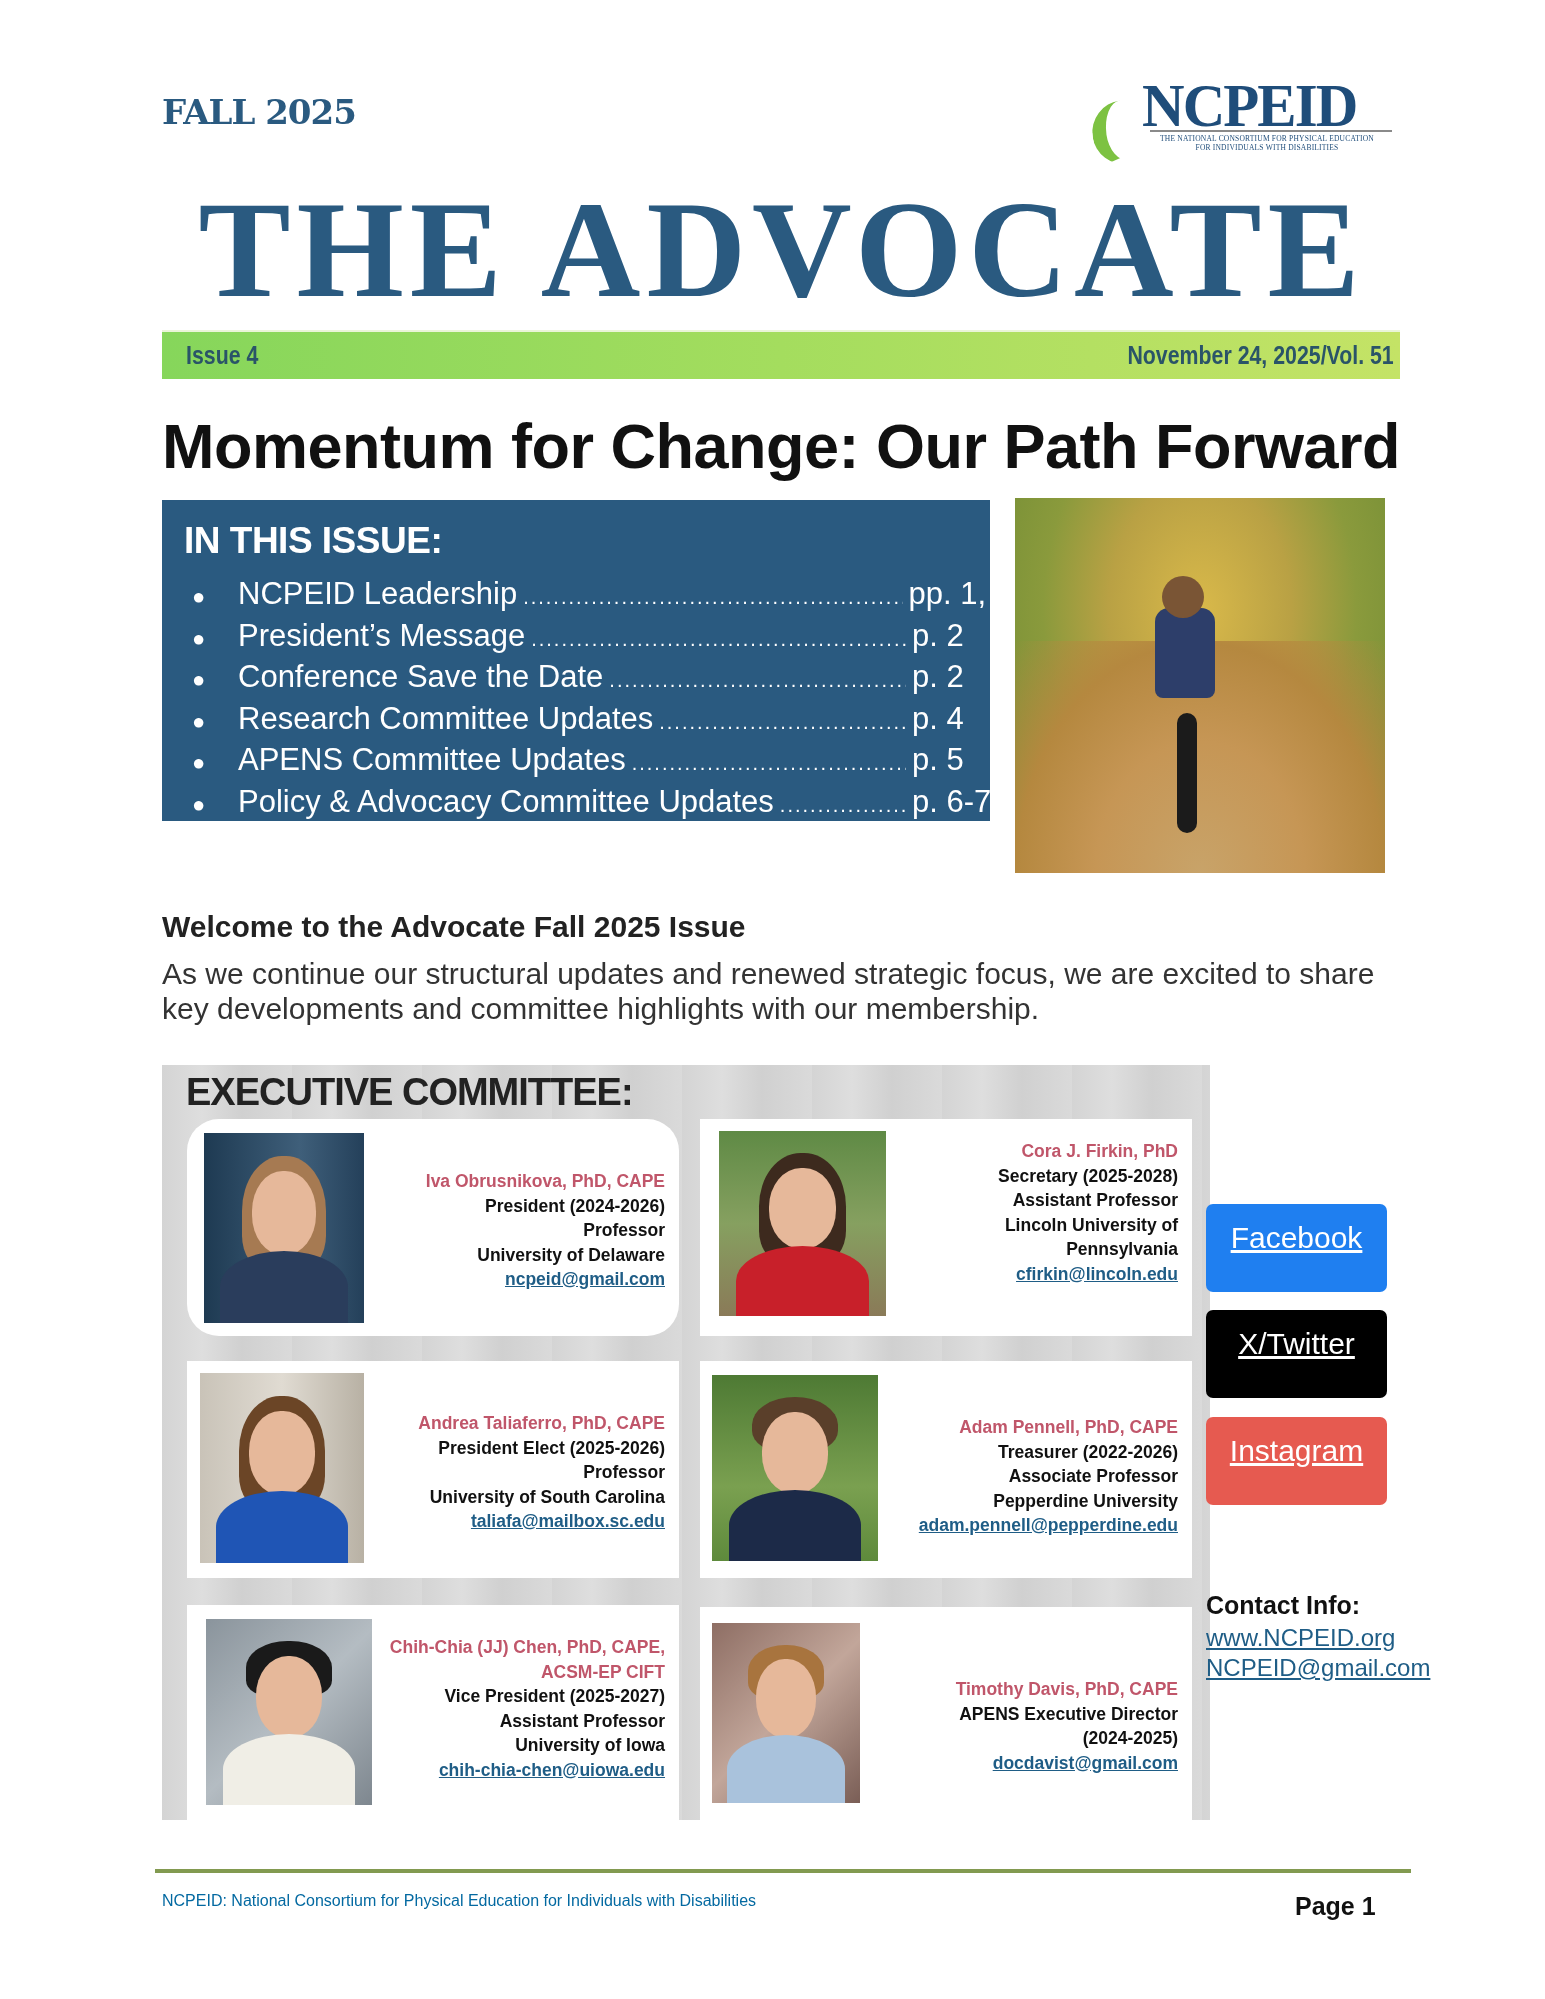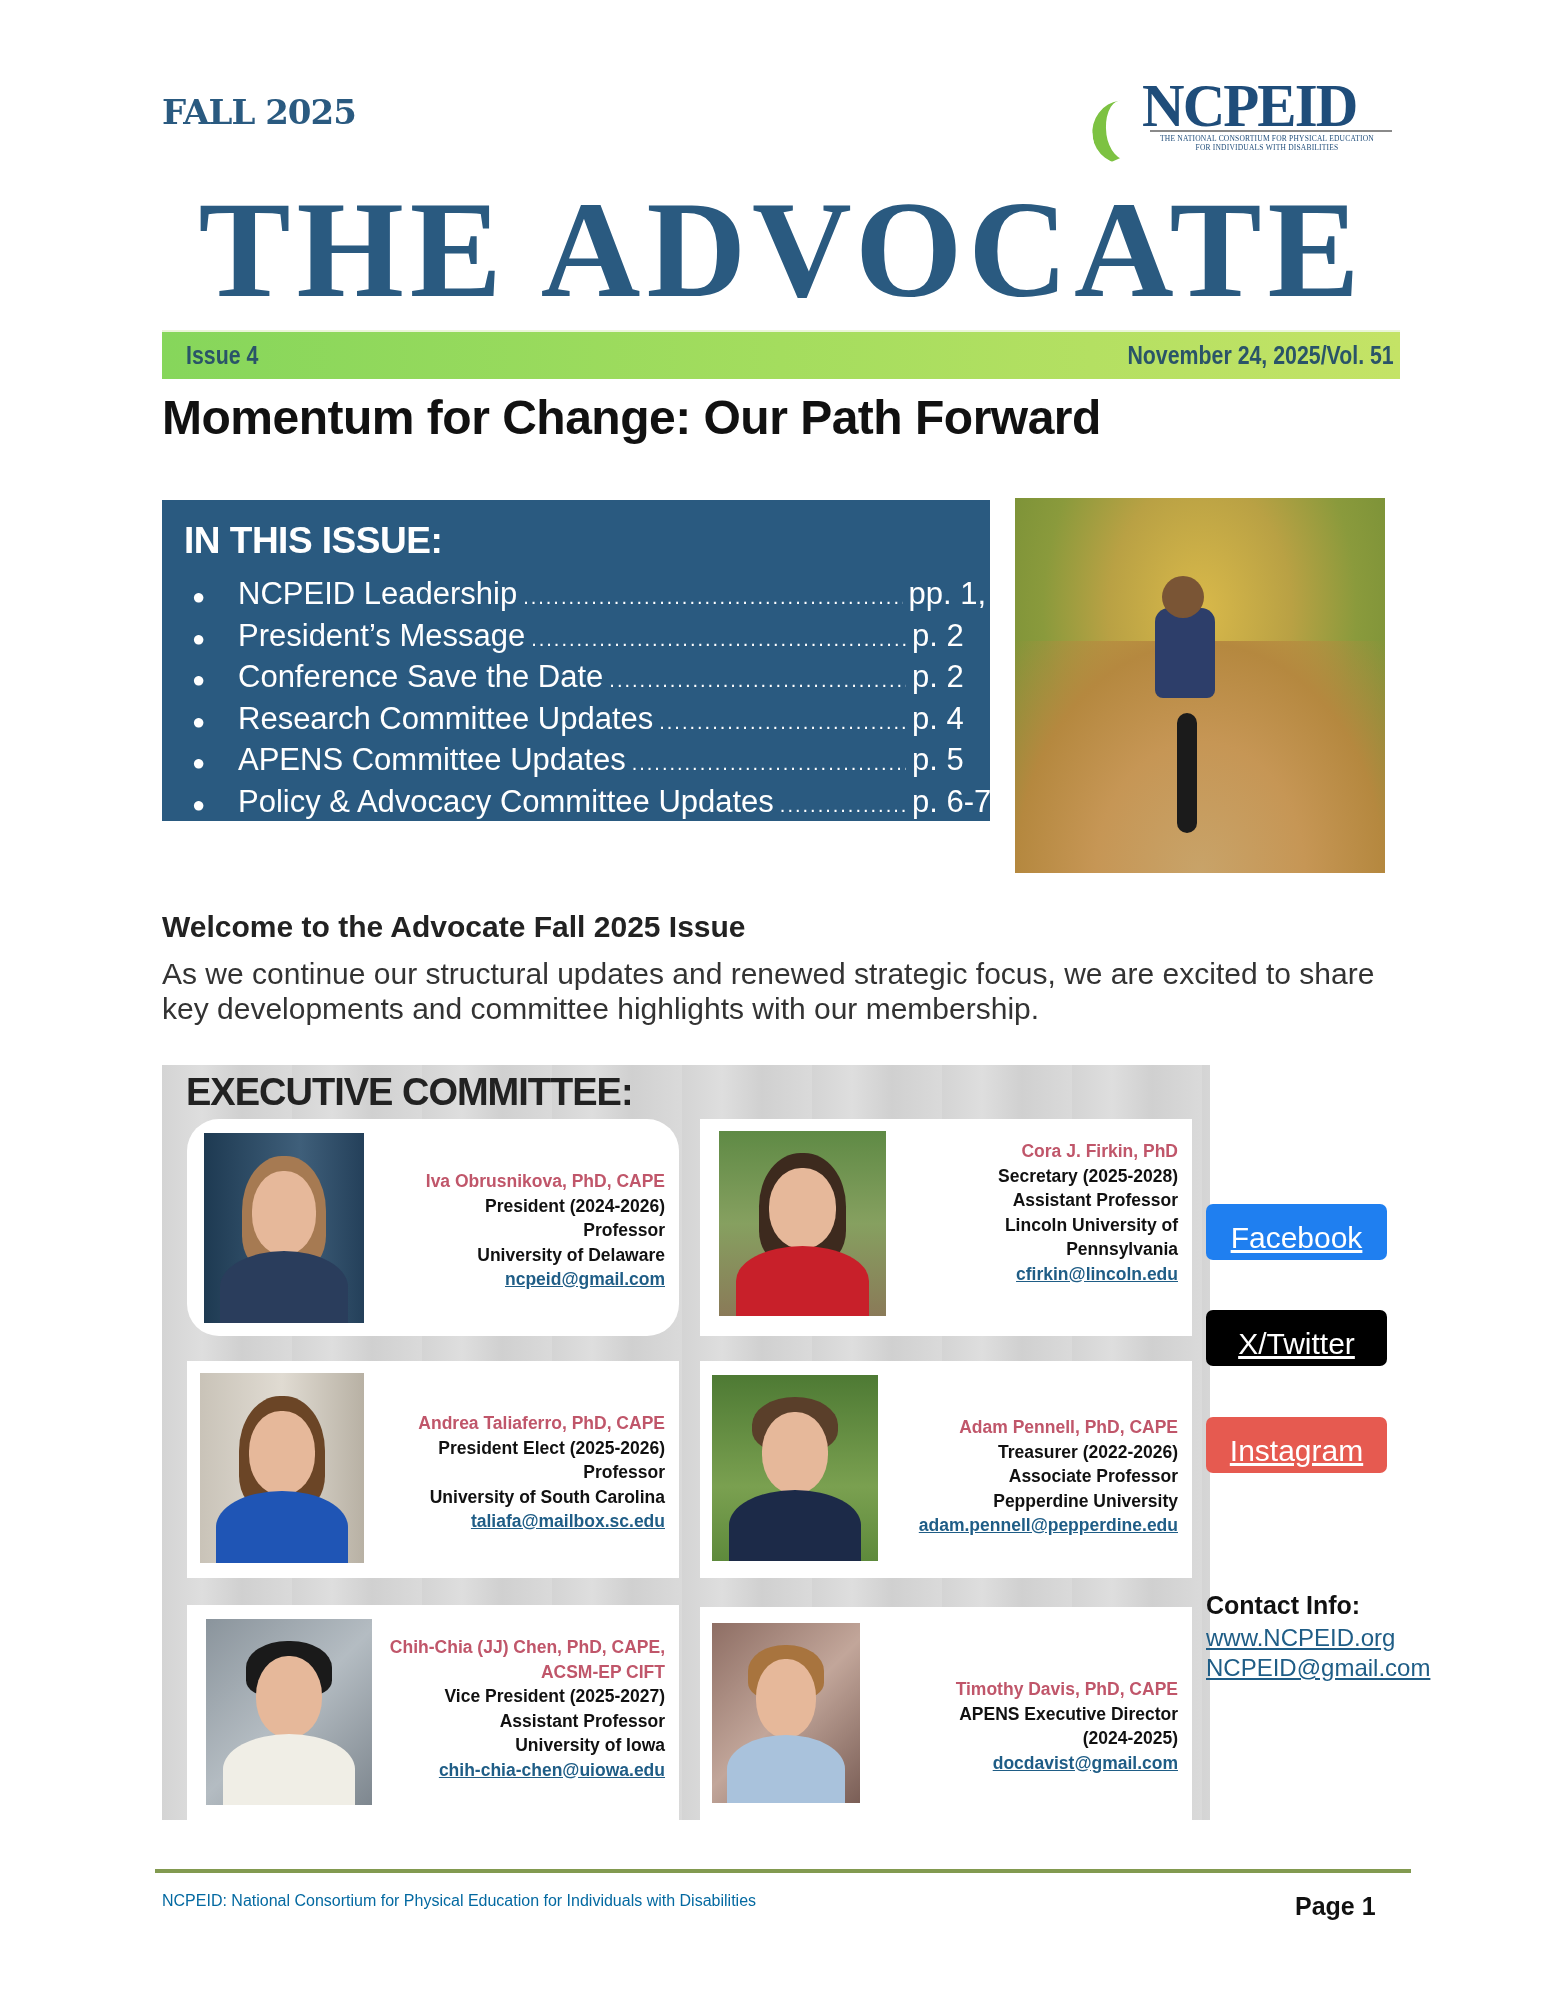--- a/index.html
+++ b/index.html
@@ -21,21 +21,21 @@
 
   .title { left:162px; top:180px; width:1240px; text-align:center;
            font-family:"Liberation Serif", "DejaVu Serif", serif; font-weight:bold;
            font-size:138px; line-height:140px; color:#2a5a80; letter-spacing:6px; }
   .issue-bar { left:162px; top:332px; width:1238px; height:47px;
                background:linear-gradient(90deg,#86d65b 0%,#a4dd5e 50%,#c4e366 100%);
                box-shadow:0 -2px 0 #eaf5d8;text-align:center; }
   .issue-left { position:absolute; left:24px; top:8px; font-weight:bold; font-size:26px; color:#2a5468; transform:scaleX(0.82); transform-origin:left; }
   .issue-right { position:absolute; right:6px; top:8px; font-weight:bold; font-size:26px; color:#2a5468; transform:scaleX(0.82); transform-origin:right; }
 
-  .headline { left:162px; top:390px; font-weight:bold; font-size:48px; color:#111; letter-spacing:-0.5px; }
+  .headline { left:162px; top:410px; font-weight:bold; font-size:63px; color:#111; letter-spacing:-0.5px; }
 
   
   .toc { left:162px; top:500px; width:828px; height:321px; background:#2a5a80; color:#ffffff; }
   .toc-title { position:absolute; left:22px; top:20px; font-weight:bold; font-size:37px; letter-spacing:-0.5px; }
   .toc-list { position:absolute; left:30px; top:76px; width:820px; margin:0; padding:0; list-style:none; }
   .toc-item { display:flex; align-items:baseline; height:41.5px; font-size:31px; }
   .toc-bullet { width:46px; font-size:22px; }
   .toc-label { white-space:nowrap; }
   .toc-dots { flex:1; overflow:hidden; white-space:nowrap; margin:0 6px; letter-spacing:2px; font-size:20px; }
   .toc-page { white-space:nowrap; min-width:100px; }
@@ -61,21 +61,21 @@
   .card .name { color:#c0566a; }
   .card .role { color:#111; }
   .card .email { color:#1f5d86; text-decoration:underline; }
 
   .ph-shoulders { position:absolute; left:10%; bottom:0; width:80%; height:38%; border-radius:50% 50% 0 0; }
   .ph-face { position:absolute; left:30%; top:20%; width:40%; height:44%; border-radius:48%; background:#e6b89a; }
   .ph-hair { position:absolute; left:24%; top:12%; width:52%; height:60%; border-radius:48% 48% 30% 30%; }
 
   
   .follow { left:1212px; top:1206px; font-weight:bold; font-size:33px; color:#111; }
-  .social-btn { position:absolute; left:1206px; width:181px; height:56px; border-radius:7px;
+  .social-btn { position:absolute; left:1206px; width:181px; height:88px; border-radius:7px;
                 color:#ffffff; font-size:30px; text-align:center; line-height:68px; text-decoration:underline; }
   .contact-h { left:1206px; top:1591px; font-weight:bold; font-size:25px; color:#111; }
   .contact-link { left:1206px; font-size:24px; color:#1f5d86; text-decoration:underline; }
 
   
   .footer-rule { left:155px; top:1869px; width:1256px; height:4px; background:#829a50; }
   .footer-text { left:162px; top:1892px; font-size:16px; color:#0369a1; }
   .footer-page { left:1295px; top:1892px; font-size:25px; font-weight:bold; color:#111; }
 </style>
 </head>

